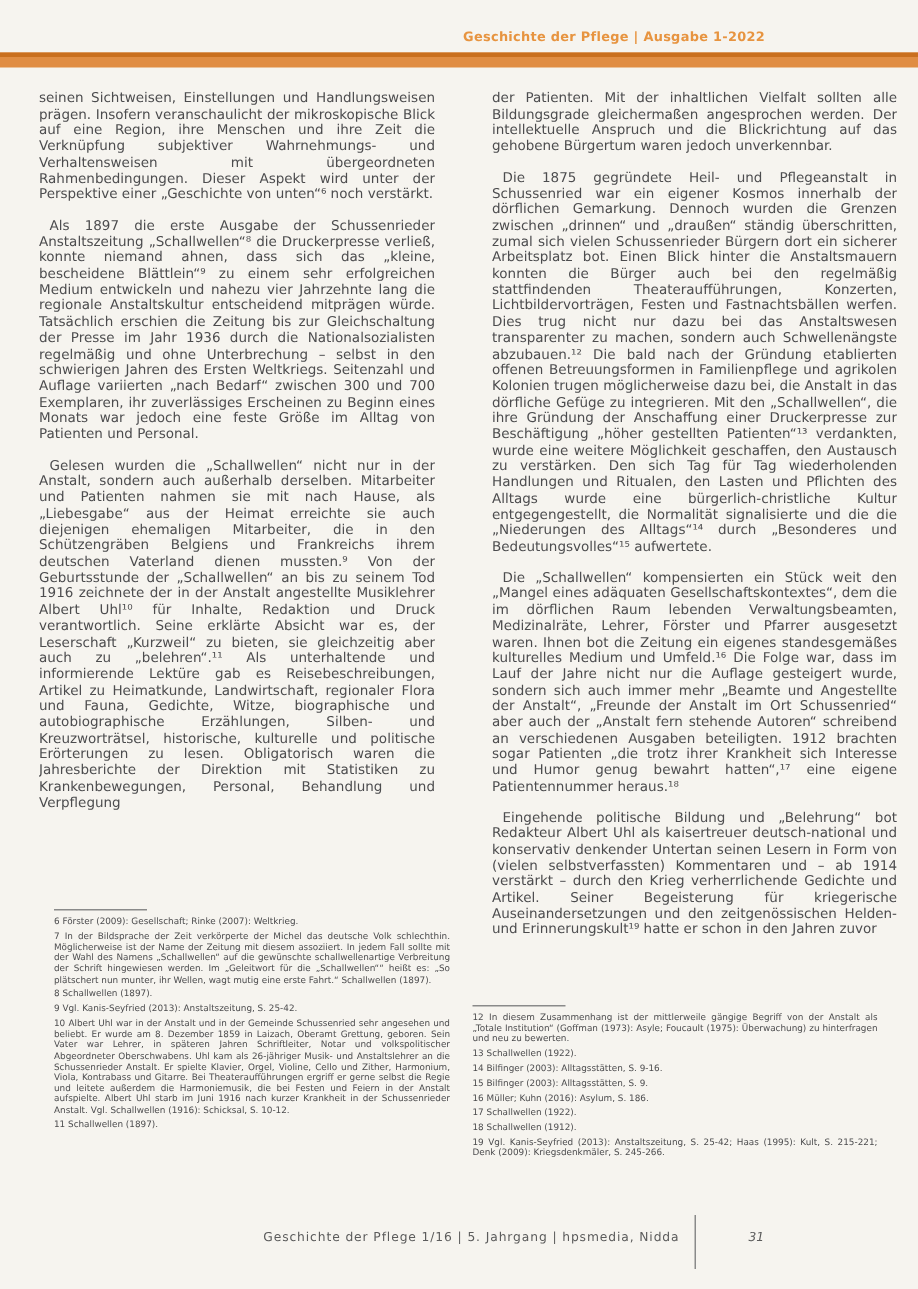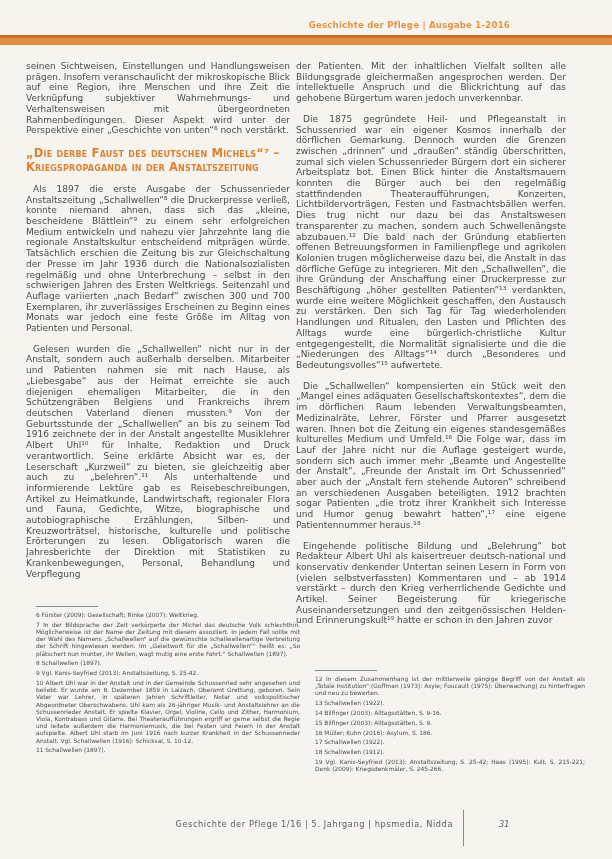--- a/index.html
+++ b/index.html
@@ -19,21 +19,21 @@
     position:absolute; top:35px; left:0; width:612px; height:10px;
     background:#e08d43; border-top:3px solid #c96f1e; box-sizing:border-box;
   }
   .col {
     position:absolute; top:61px;
     font-size:9px; line-height:10.7px;
     text-align:justify; hyphens:auto; -webkit-hyphens:auto;
     overflow:hidden;
   }
   .col-left  { left:26px;  width:264px; height:542px; }
-  .col-right { left:296px; width:270px; height:606px; }
+  .col-right { left:328px; width:270px; height:606px; }
   .col p { margin:0 0 10px 0; }
   .col p.indent { text-indent:7px; }
   .article-heading {
     font-variant:small-caps;
     color:#e2802e;
     font-size:11.5px; line-height:14px; font-weight:600;
     letter-spacing:0.2px; text-align:left;
     margin:4px 0 10px 0;
   }
   .fnblock { position:absolute; }
@@ -53,26 +53,25 @@
     width:1px; height:36px; background:#8a8a8a;
   }
   .footer-page {
     position:absolute; left:499px; top:819px;
     font-size:8.2px; color:#5c5c5c;font-style:italic;
   }
 </style>
 </head>
 <body>
 
-<div class="header-label">Geschichte der Pflege | Ausgabe 1-2016</div>
+<div class="header-label">Geschichte der Pflege | Ausgabe 1-2022</div>
 <div class="band"></div>
 
 <div class="col col-left">
   <p>seinen Sichtweisen, Einstellungen und Handlungsweisen prägen. Insofern veranschaulicht der mikroskopische Blick auf eine Region, ihre Menschen und ihre Zeit die Verknüpfung subjektiver Wahrnehmungs- und Verhaltensweisen mit übergeordneten Rahmenbedingungen. Dieser Aspekt wird unter der Perspektive einer „Geschichte von unten“⁶ noch verstärkt.</p>
-  <h2 class="article-heading">„Die derbe Faust des deutschen Michels“⁷ – Kriegspropaganda in der Anstaltszeitung</h2>
   <p class="indent">Als 1897 die erste Ausgabe der Schussenrieder Anstaltszeitung „Schallwellen“⁸ die Druckerpresse verließ, konnte niemand ahnen, dass sich das „kleine, bescheidene Blättlein“⁹ zu einem sehr erfolgreichen Medium entwickeln und nahezu vier Jahrzehnte lang die regionale Anstaltskultur entscheidend mitprägen würde. Tatsächlich erschien die Zeitung bis zur Gleichschaltung der Presse im Jahr 1936 durch die Nationalsozialisten regelmäßig und ohne Unterbrechung – selbst in den schwierigen Jahren des Ersten Weltkriegs. Seitenzahl und Auflage variierten „nach Bedarf“ zwischen 300 und 700 Exemplaren, ihr zuverlässiges Erscheinen zu Beginn eines Monats war jedoch eine feste Größe im Alltag von Patienten und Personal.</p>
   <p class="indent">Gelesen wurden die „Schallwellen“ nicht nur in der Anstalt, sondern auch außerhalb derselben. Mitarbeiter und Patienten nahmen sie mit nach Hause, als „Liebesgabe“ aus der Heimat erreichte sie auch diejenigen ehemaligen Mitarbeiter, die in den Schützengräben Belgiens und Frankreichs ihrem deutschen Vaterland dienen mussten.⁹ Von der Geburtsstunde der „Schallwellen“ an bis zu seinem Tod 1916 zeichnete der in der Anstalt angestellte Musiklehrer Albert Uhl¹⁰ für Inhalte, Redaktion und Druck verantwortlich. Seine erklärte Absicht war es, der Leserschaft „Kurzweil“ zu bieten, sie gleichzeitig aber auch zu „belehren“.¹¹ Als unterhaltende und informierende Lektüre gab es Reisebeschreibungen, Artikel zu Heimatkunde, Landwirtschaft, regionaler Flora und Fauna, Gedichte, Witze, biographische und autobiographische Erzählungen, Silben- und Kreuzworträtsel, historische, kulturelle und politische Erörterungen zu lesen. Obligatorisch waren die Jahresberichte der Direktion mit Statistiken zu Krankenbewegungen, Personal, Behandlung und Verpflegung</p>
 </div>
 
 <div class="col col-right">
   <p>der Patienten. Mit der inhaltlichen Vielfalt sollten alle Bildungsgrade gleichermaßen angesprochen werden. Der intellektuelle Anspruch und die Blickrichtung auf das gehobene Bürgertum waren jedoch unverkennbar.</p>
   <p class="indent">Die 1875 gegründete Heil- und Pflegeanstalt in Schussenried war ein eigener Kosmos innerhalb der dörflichen Gemarkung. Dennoch wurden die Grenzen zwischen „drinnen“ und „draußen“ ständig überschritten, zumal sich vielen Schussenrieder Bürgern dort ein sicherer Arbeitsplatz bot. Einen Blick hinter die Anstaltsmauern konnten die Bürger auch bei den regelmäßig stattfindenden Theateraufführungen, Konzerten, Lichtbildervorträgen, Festen und Fastnachtsbällen werfen. Dies trug nicht nur dazu bei das Anstaltswesen transparenter zu machen, sondern auch Schwellenängste abzubauen.¹² Die bald nach der Gründung etablierten offenen Betreuungsformen in Familienpflege und agrikolen Kolonien trugen möglicherweise dazu bei, die Anstalt in das dörfliche Gefüge zu integrieren. Mit den „Schallwellen“, die ihre Gründung der Anschaffung einer Druckerpresse zur Beschäftigung „höher gestellten Patienten“¹³ verdankten, wurde eine weitere Möglichkeit geschaffen, den Austausch zu verstärken. Den sich Tag für Tag wiederholenden Handlungen und Ritualen, den Lasten und Pflichten des Alltags wurde eine bürgerlich-christliche Kultur entgegengestellt, die Normalität signalisierte und die die „Niederungen des Alltags“¹⁴ durch „Besonderes und Bedeutungsvolles“¹⁵ aufwertete.</p>
   <p class="indent">Die „Schallwellen“ kompensierten ein Stück weit den „Mangel eines adäquaten Gesellschaftskontextes“, dem die im dörflichen Raum lebenden Verwaltungsbeamten, Medizinalräte, Lehrer, Förster und Pfarrer ausgesetzt waren. Ihnen bot die Zeitung ein eigenes standesgemäßes kulturelles Medium und Umfeld.¹⁶ Die Folge war, dass im Lauf der Jahre nicht nur die Auflage gesteigert wurde, sondern sich auch immer mehr „Beamte und Angestellte der Anstalt“, „Freunde der Anstalt im Ort Schussenried“ aber auch der „Anstalt fern stehende Autoren“ schreibend an verschiedenen Ausgaben beteiligten. 1912 brachten sogar Patienten „die trotz ihrer Krankheit sich Interesse und Humor genug bewahrt hatten“,¹⁷ eine eigene Patientennummer heraus.¹⁸</p>
   <p class="indent">Eingehende politische Bildung und „Belehrung“ bot Redakteur Albert Uhl als kaisertreuer deutsch-national und konservativ denkender Untertan seinen Lesern in Form von (vielen selbstverfassten) Kommentaren und – ab 1914 verstärkt – durch den Krieg verherrlichende Gedichte und Artikel. Seiner Begeisterung für kriegerische Auseinandersetzungen und den zeitgenössischen Helden- und Erinnerungskult¹⁹ hatte er schon in den Jahren zuvor</p>
 </div>

